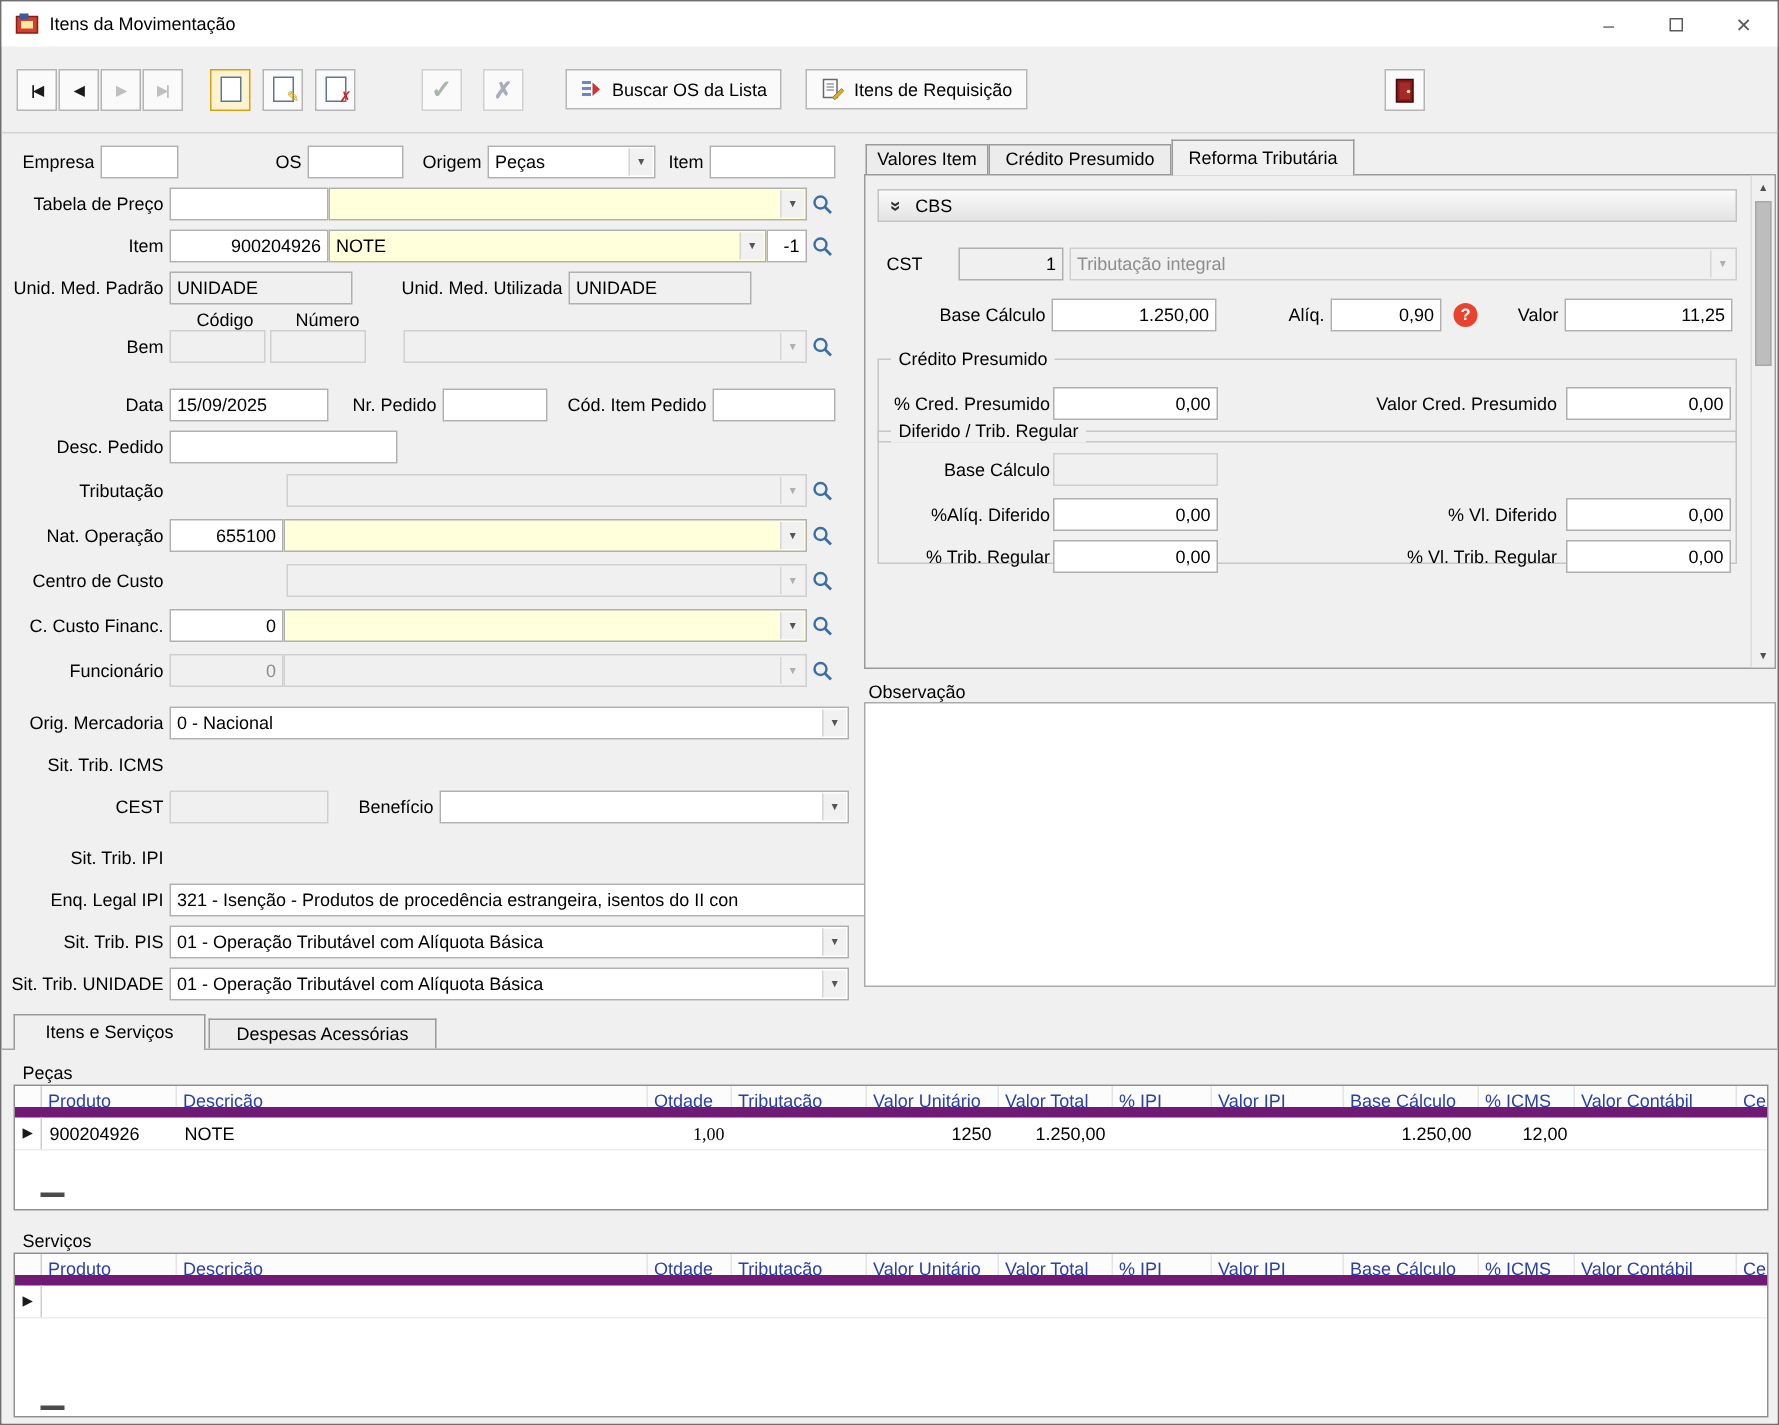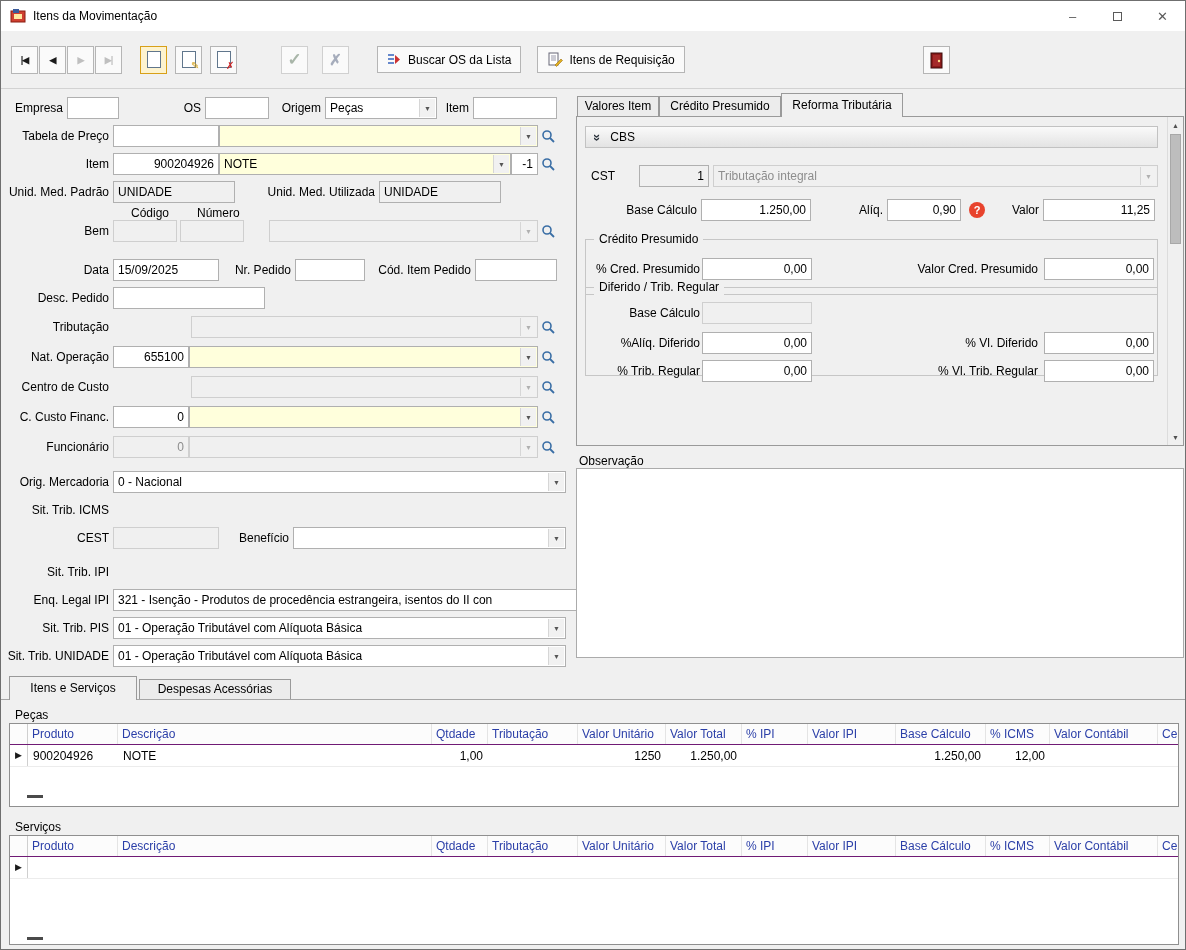--- a/index.html
+++ b/index.html
@@ -39,21 +39,21 @@
 .cbsbar{position:absolute;left:8px;top:9px;width:573px;height:22px;background:linear-gradient(#fafafa,#e3e3e3);border:1px solid #c2c2c2;display:flex;align-items:center;gap:9px;padding:0 8px}
 .chev{display:inline-block;transform:rotate(90deg);font-weight:bold;color:#28303a;font-size:13px}
 .grp{position:absolute;border:1px solid #c6c6c6}
 .gt{position:absolute;top:-8px;left:8px;background:#f0f0f0;padding:0 5px;line-height:15px;white-space:nowrap}
 .vscroll{position:absolute;top:0;right:0;bottom:0;width:16px;background:#f0f0f0;border-left:1px solid #dcdcdc}
 .sarr{position:absolute;left:0;width:15px;height:16px;display:flex;align-items:center;justify-content:center;font-size:7px;color:#505050}
 .sthumb{position:absolute;left:2px;width:11px;background:#bdbdbd;border:1px solid #a8a8a8}
 .obsbox{position:absolute;left:575px;top:467px;width:608px;height:190px;background:#fff;border:1px solid #ababab}
 .bpane{position:absolute;left:0;top:698px;width:1186px;height:252px;border-top:1px solid #a5a5a5;background:#f0f0f0;z-index:1}
 .dgrid{position:absolute;background:#fff;border:1px solid #8f8f8f;overflow:hidden;z-index:2}
-.ghead{display:flex;height:21px;border-bottom:1px solid #701a75;background:#fcfcfc}
+.ghead{display:flex;height:21px;border-bottom:7px solid #701a75;background:#fcfcfc}
 .gh{flex:0 0 auto;color:#2b3fa8;padding:3px 4px 0;border-right:1px solid #e4e4e4;white-space:nowrap;overflow:hidden}
 .gind{flex:0 0 18px;border-right:1px solid #cfcfcf;text-align:center;font-size:9px;padding-top:5px;color:#1a1a1a}
 .grow{display:flex;height:22px;border-bottom:1px solid #ececec}
 .gc{flex:0 0 auto;padding:4px 5px 0;white-space:nowrap;overflow:hidden}
 .gc.num{text-align:right}
 .dash{position:absolute;width:16px;height:3px;background:#4a4a4a;z-index:3}
 .help{position:absolute;width:16px;height:16px;border-radius:50%;background:#e8432d;color:#fff;font-size:11px;font-weight:bold;display:flex;align-items:center;justify-content:center}
 </style>
 </head>
 <body>
@@ -380,21 +380,21 @@
         <div class="gh" style="flex: 0 0 88px;">Valor IPI</div>
         <div class="gh" style="flex: 0 0 90px;">Base Cálculo</div>
         <div class="gh" style="flex: 0 0 64px;">% ICMS</div>
         <div class="gh" style="flex: 0 0 108px;">Valor Contábil</div>
         <div class="gh" style="flex: 0 0 22px;">Ce</div>
       </div>
       <div class="grow">
         <div class="gind">▶</div>
         <div class="gc" style="flex: 0 0 90px;">900204926</div>
         <div class="gc" style="flex: 0 0 314px;">NOTE</div>
-        <div class="gc num" style="flex: 0 0 56px;">1,00</div>
+        <div class="gc num" style="flex: 0 0 56px; font-family: Liberation Serif, serif;">1,00</div>
         <div class="gc" style="flex: 0 0 90px;"></div>
         <div class="gc num" style="flex: 0 0 88px;">1250</div>
         <div class="gc num" style="flex: 0 0 76px;">1.250,00</div>
         <div class="gc num" style="flex: 0 0 66px;"></div>
         <div class="gc num" style="flex: 0 0 88px;"></div>
         <div class="gc num" style="flex: 0 0 90px;">1.250,00</div>
         <div class="gc num" style="flex: 0 0 64px;">12,00</div>
         <div class="gc num" style="flex: 0 0 108px;"></div>
         <div class="gc" style="flex: 0 0 22px;"></div>
       </div>

